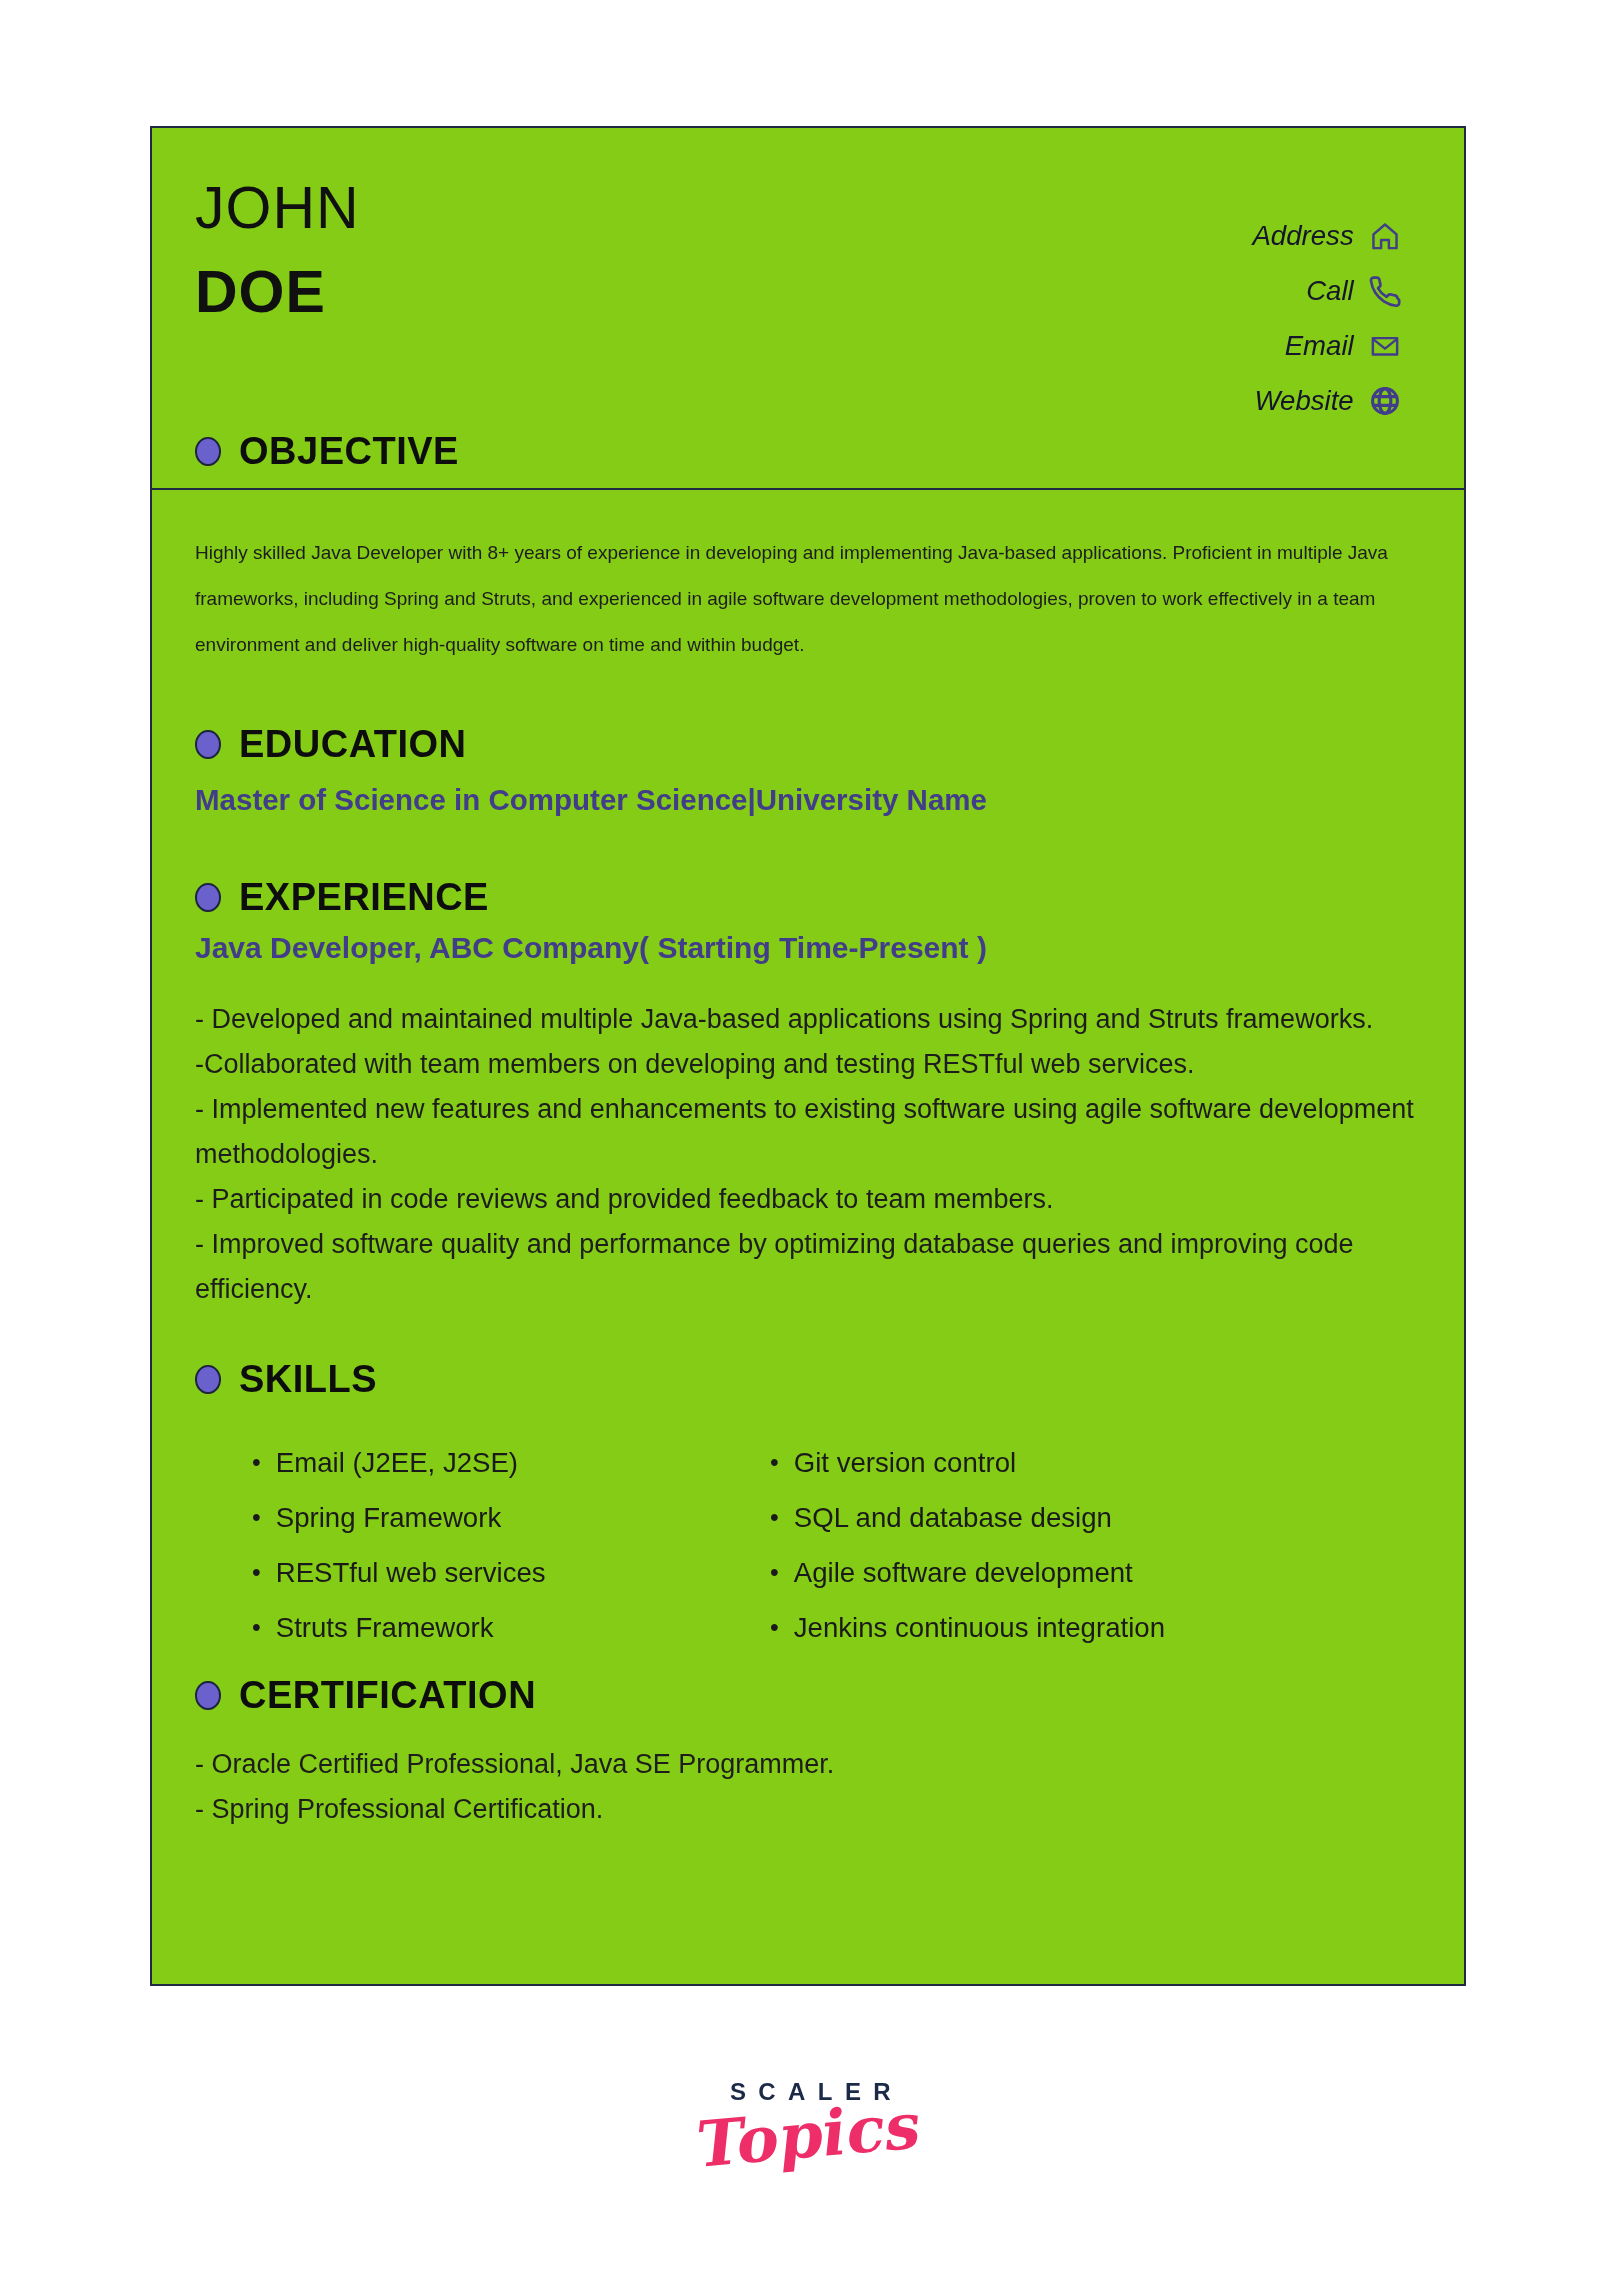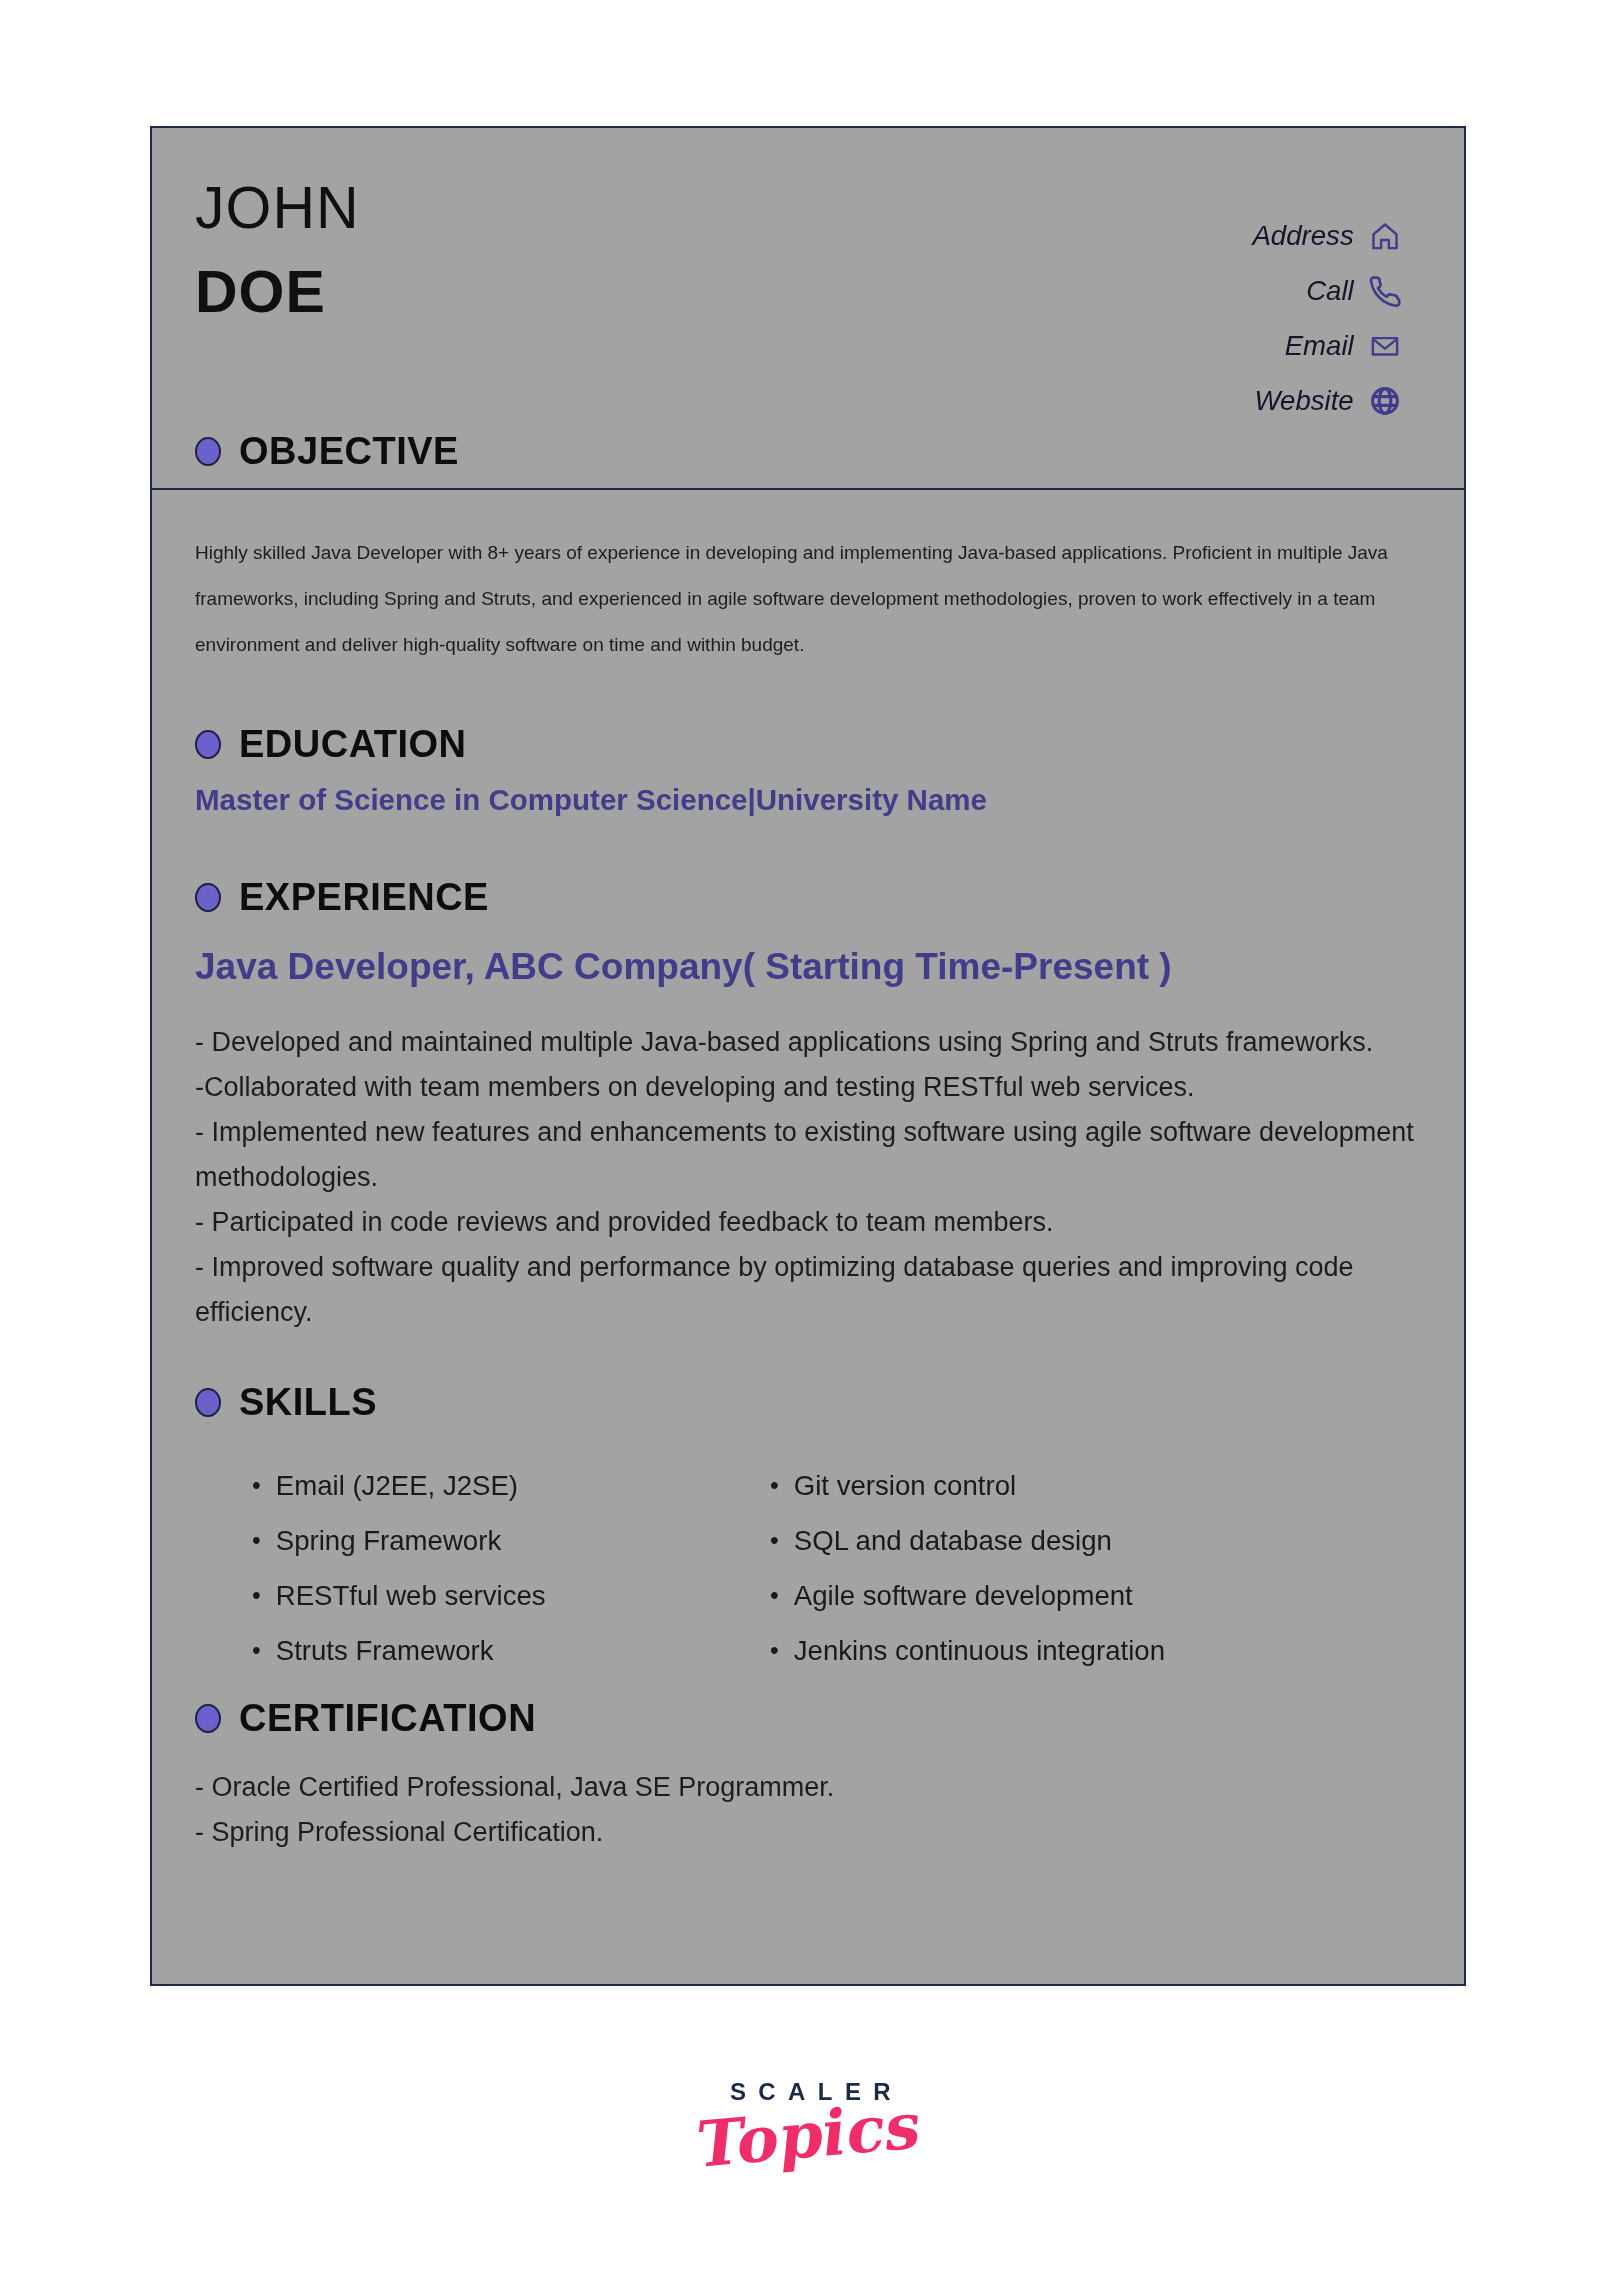--- a/index.html
+++ b/index.html
@@ -8,21 +8,21 @@
     background:#ffffff;
     font-family:"Liberation Sans", sans-serif;
     color:#1d1d1d;
     position:relative;
     overflow:hidden;
   }
   .resume-box {
     position:absolute; left:150px; top:126px;
     width:1316px; height:1860px;
     border:2.9px solid #1e2a44;
-    background:#a3a3a3;
+    background:#84cc16;
   }
   
   .header {
     position:relative; height:362px;
     border-bottom:2.9px solid #1e2a44;
   }
   .name-block { position:absolute; left:43px; top:38px; line-height:84px; font-size:59px; color:#101010; }
   .name-first { font-weight:400; letter-spacing:1px; }
   .name-last  { font-weight:700; letter-spacing:1px; }
   .contacts { position:absolute; right:62px; top:80px; display:flex; flex-direction:column; }
@@ -37,21 +37,21 @@
     background:#6a61cc; border:2.9px solid #1d2340; flex:0 0 auto;
   }
   .section-title { font-size:38px; font-weight:700; color:#0d0d0d; letter-spacing:0.5px; }
   .header .section-heading { position:absolute; left:43px; top:302px; }
   
   .content { padding:0 43px; }
   .para { margin-top:40px; font-size:19px; line-height:46px; color:#1d1d1d; }
   .heading-education    { margin-top:55px; }
   .edu-entry  { margin-top:17px; font-size:29.5px; font-weight:700; color:#413d8a; }
   .heading-experience   { margin-top:59px; }
-  .exp-entry  { margin-top:27px; font-size:37px; font-weight:700; color:#413d8a; }
+  .exp-entry  { margin-top:12px; font-size:30px; font-weight:700; color:#413d8a; }
   .exp-bullets { margin-top:32px; font-size:27px; line-height:45px; color:#1d1d1d; }
   .heading-skills       { margin-top:46px;text-align:center; }
   .skills-grid {
     margin:34px 0 0 57px;
     display:grid; grid-template-columns:518px auto;
   }
   .skill-item { height:55px; display:flex; align-items:center; font-size:27.6px; color:#1a1a1a; }
   .skill-item::before { content:"•"; font-size:25px; margin-right:15px; color:#1a1a1a; }
   .heading-certification{ margin-top:19px; }
   .cert-items { margin-top:25px; font-size:27px; line-height:45px; color:#1d1d1d; }

